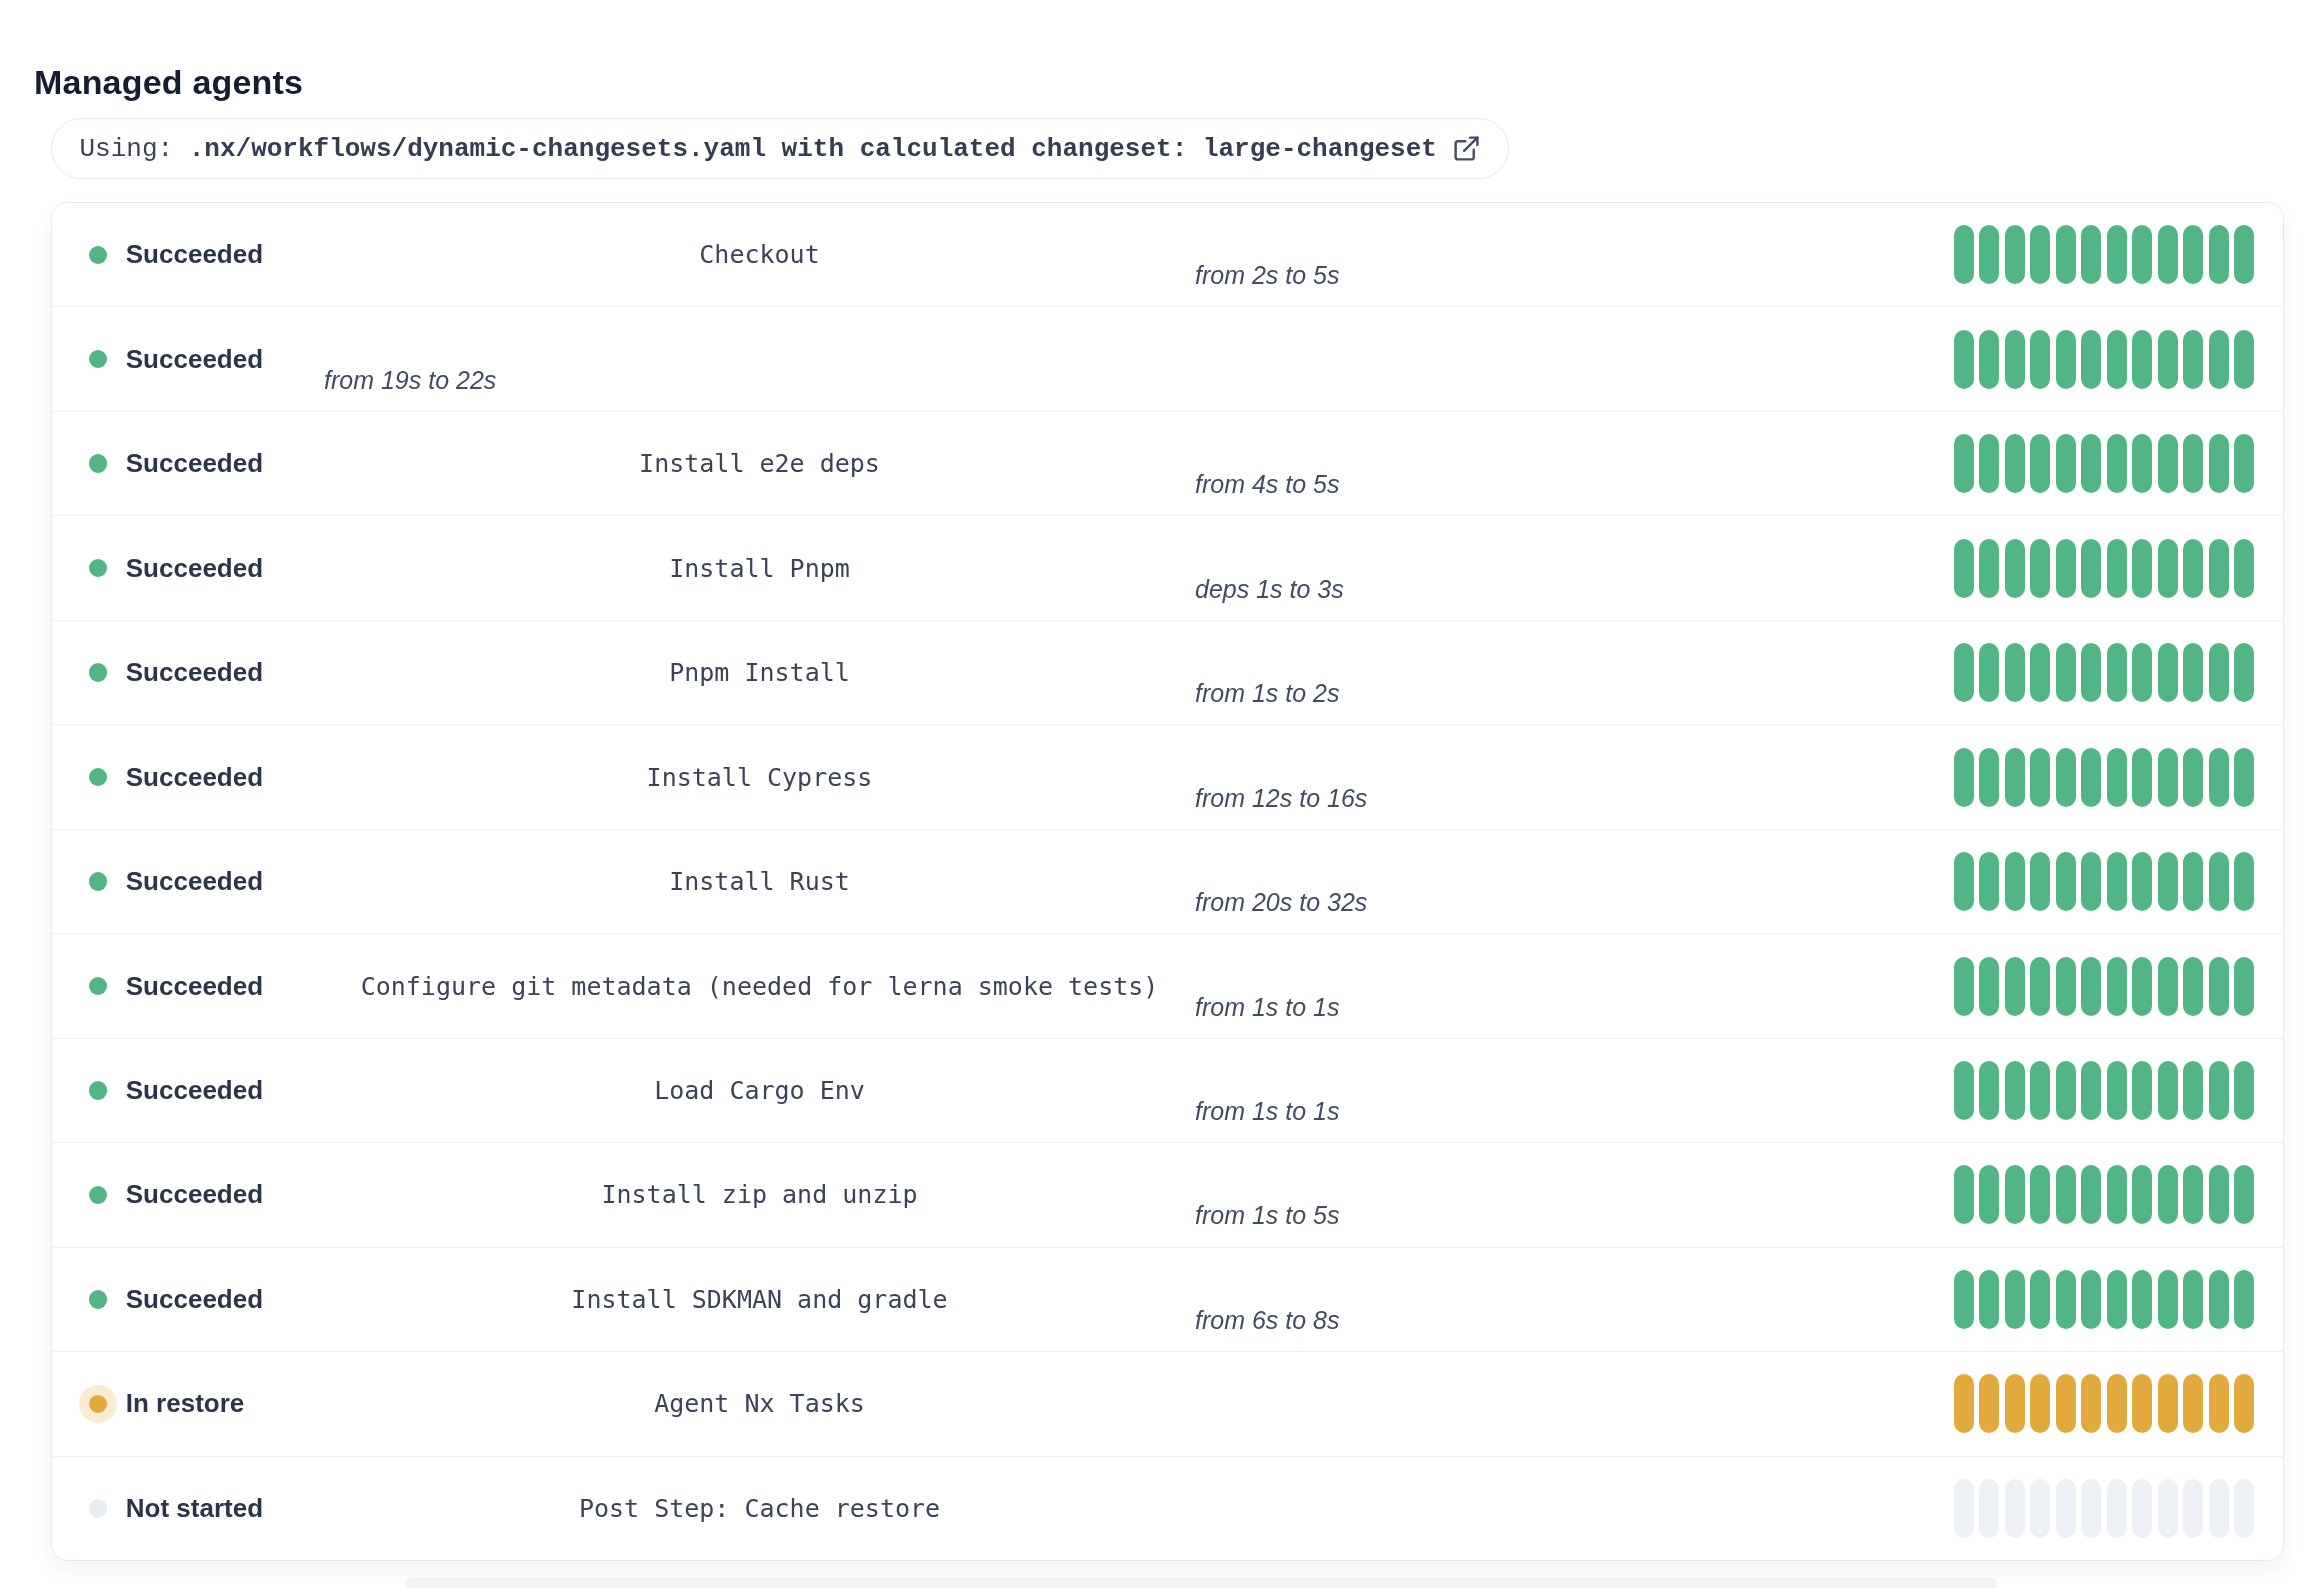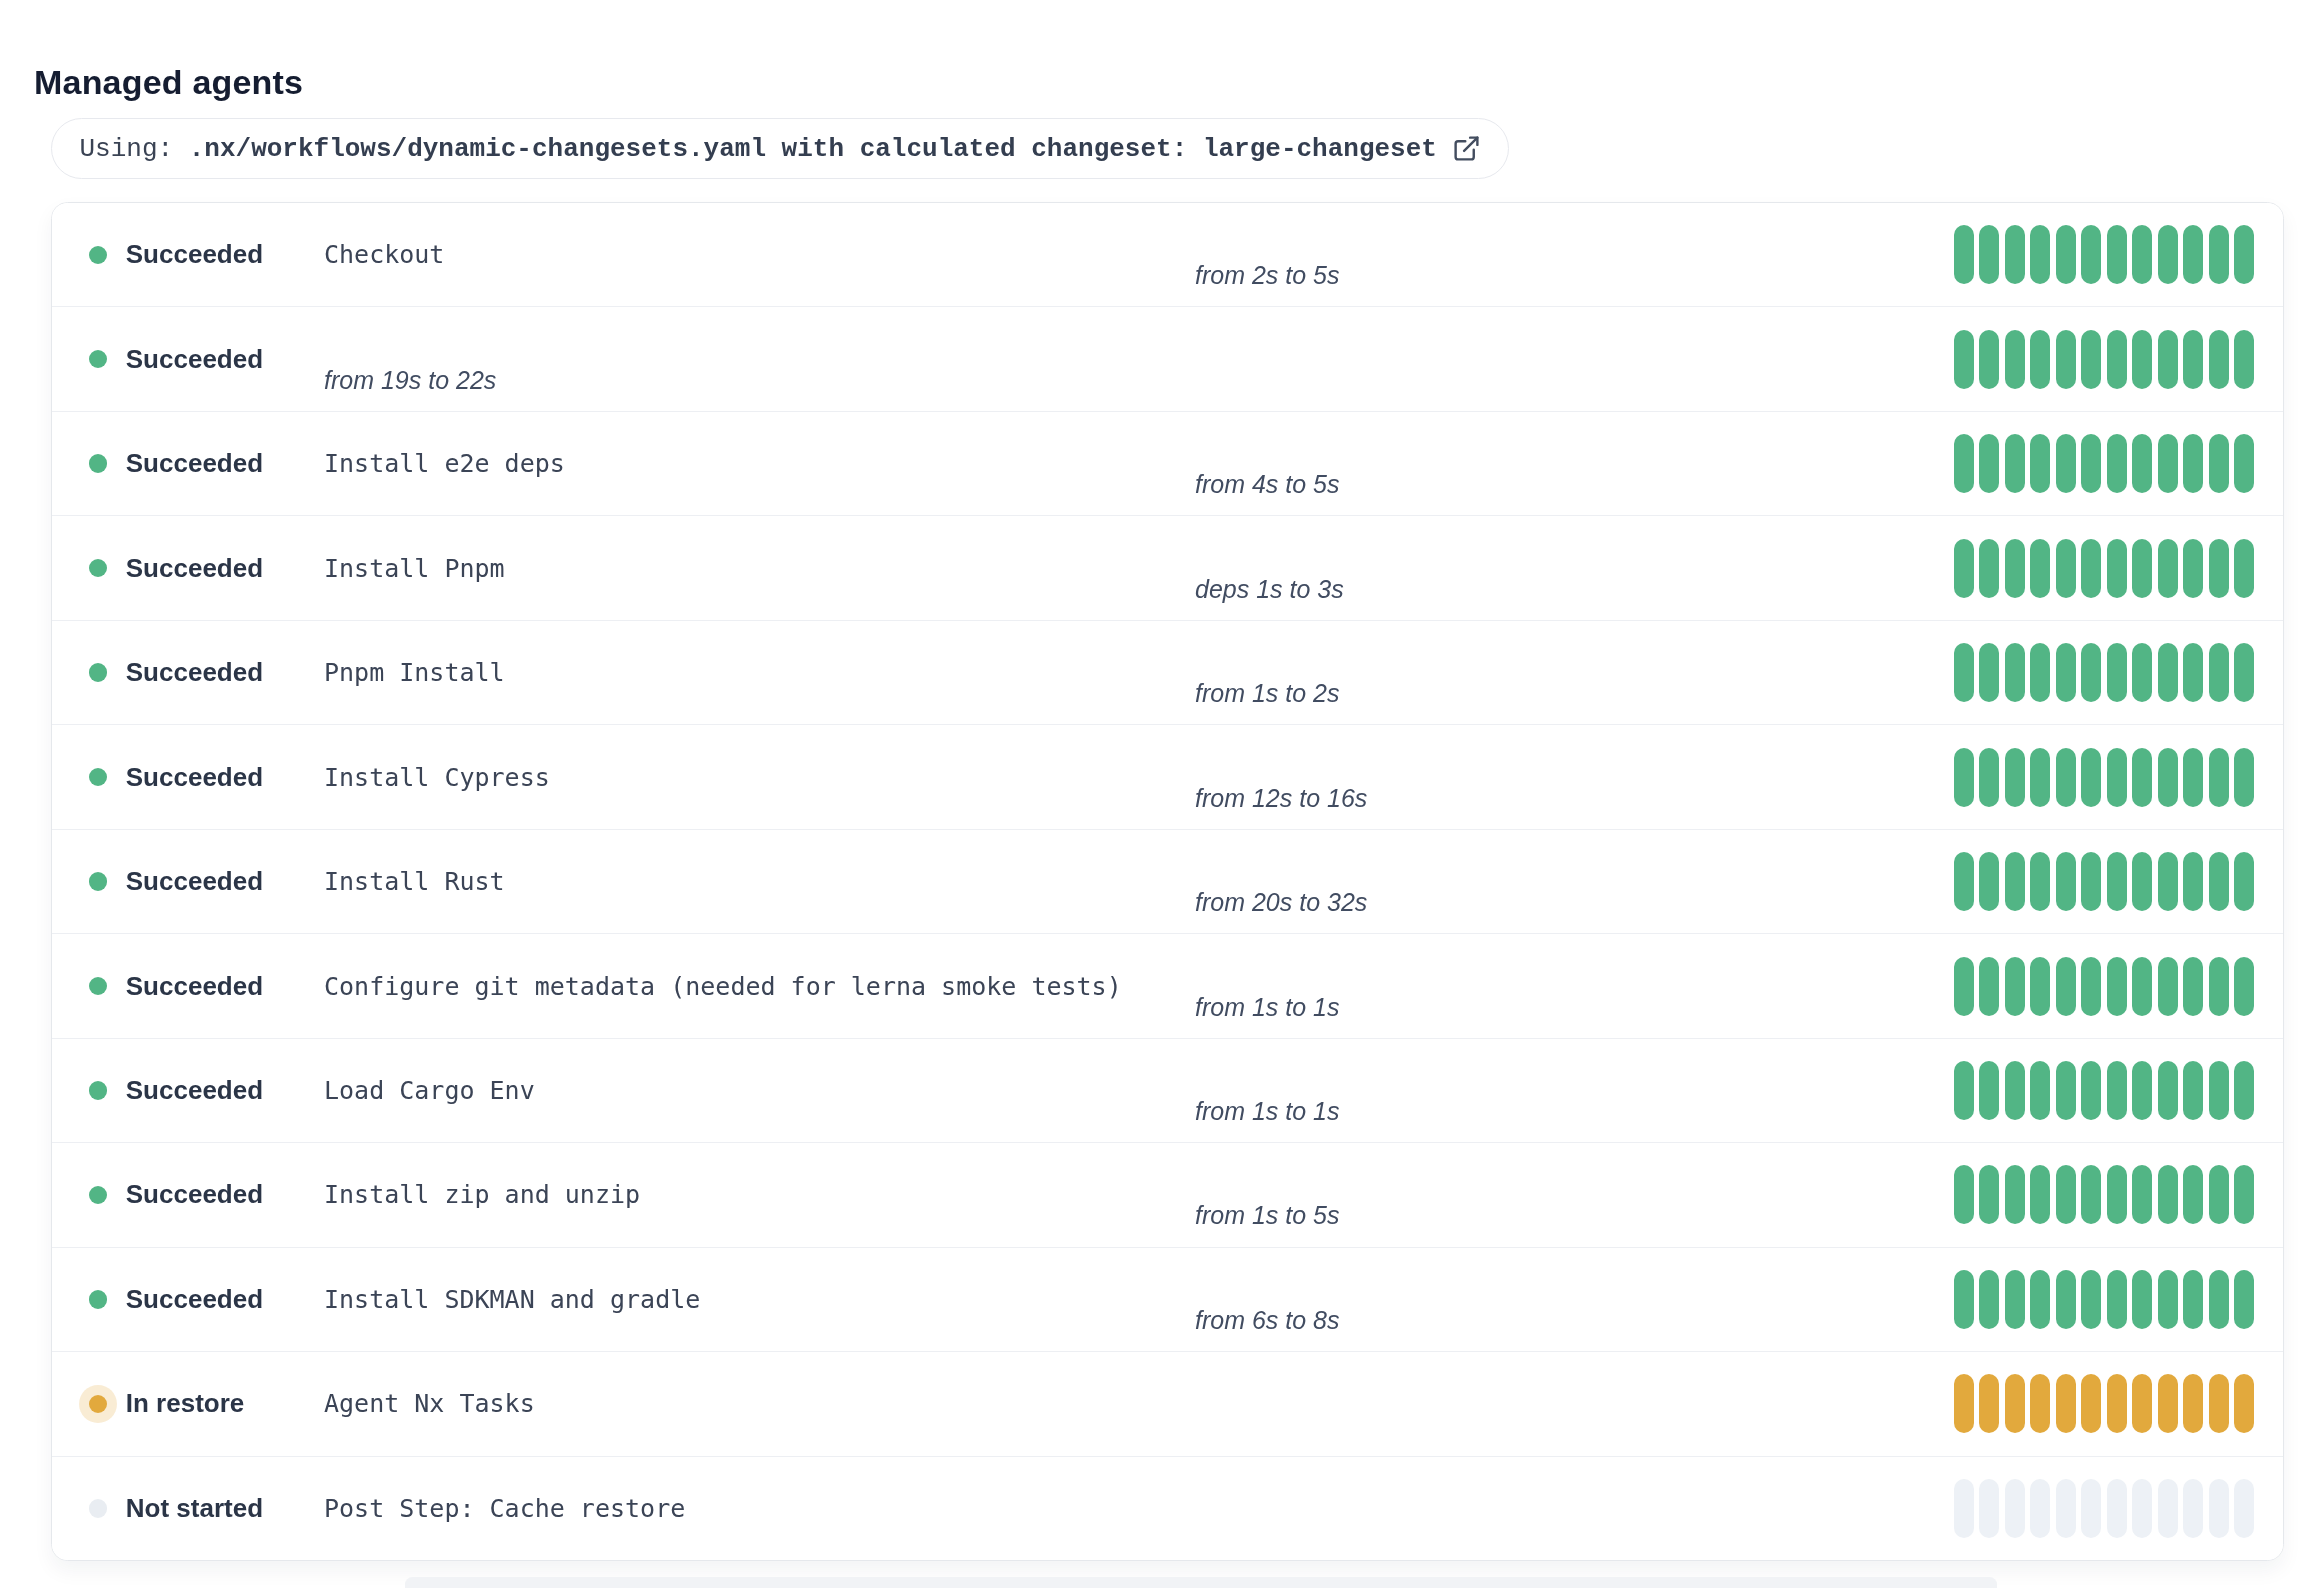--- a/index.html
+++ b/index.html
@@ -41,21 +41,21 @@
   .status-cell { width:235px; flex:none; display:flex; align-items:center; gap:18.4px; }
   .dot-wrap { position:relative; width:18.4px; height:18.4px; flex:none; }
   .dot  { position:absolute; inset:0; border-radius:50%; background:#ccc; }
   .halo { position:absolute; inset:-10px; border-radius:50%; display:none; }
   .row.state-succeeded   .dot { background:var(--c-succeeded); }
   .row.state-in-progress .dot { background:var(--c-progress); }
   .row.state-in-progress .halo { display:block; background:var(--c-progress-halo); }
   .row.state-not-started .dot { background:var(--c-notstarted-dot); }
   .status-label { font-size:26px; font-weight:600; color:#2b3547; white-space:nowrap; }
 
-  .name-cell { width:871px; flex:none; overflow:hidden; }
+  .name-cell { width:871px; flex:none; overflow:hidden;text-align:center; }
   .step-name {
     font-family:"DejaVu Sans Mono", monospace;
     font-size:25px; color:#3b4456; white-space:nowrap;
   }
 
   .duration-cell { flex:1; min-width:0;margin-top:42px; }
   .duration { font-style:italic; font-size:25px; color:#414c61; white-space:nowrap; }
 
   .bars { flex:none; display:flex; gap:5.5px; margin-left:auto; }
   .seg { width:20px; height:59px; border-radius:10px; background:var(--c-succeeded); }

